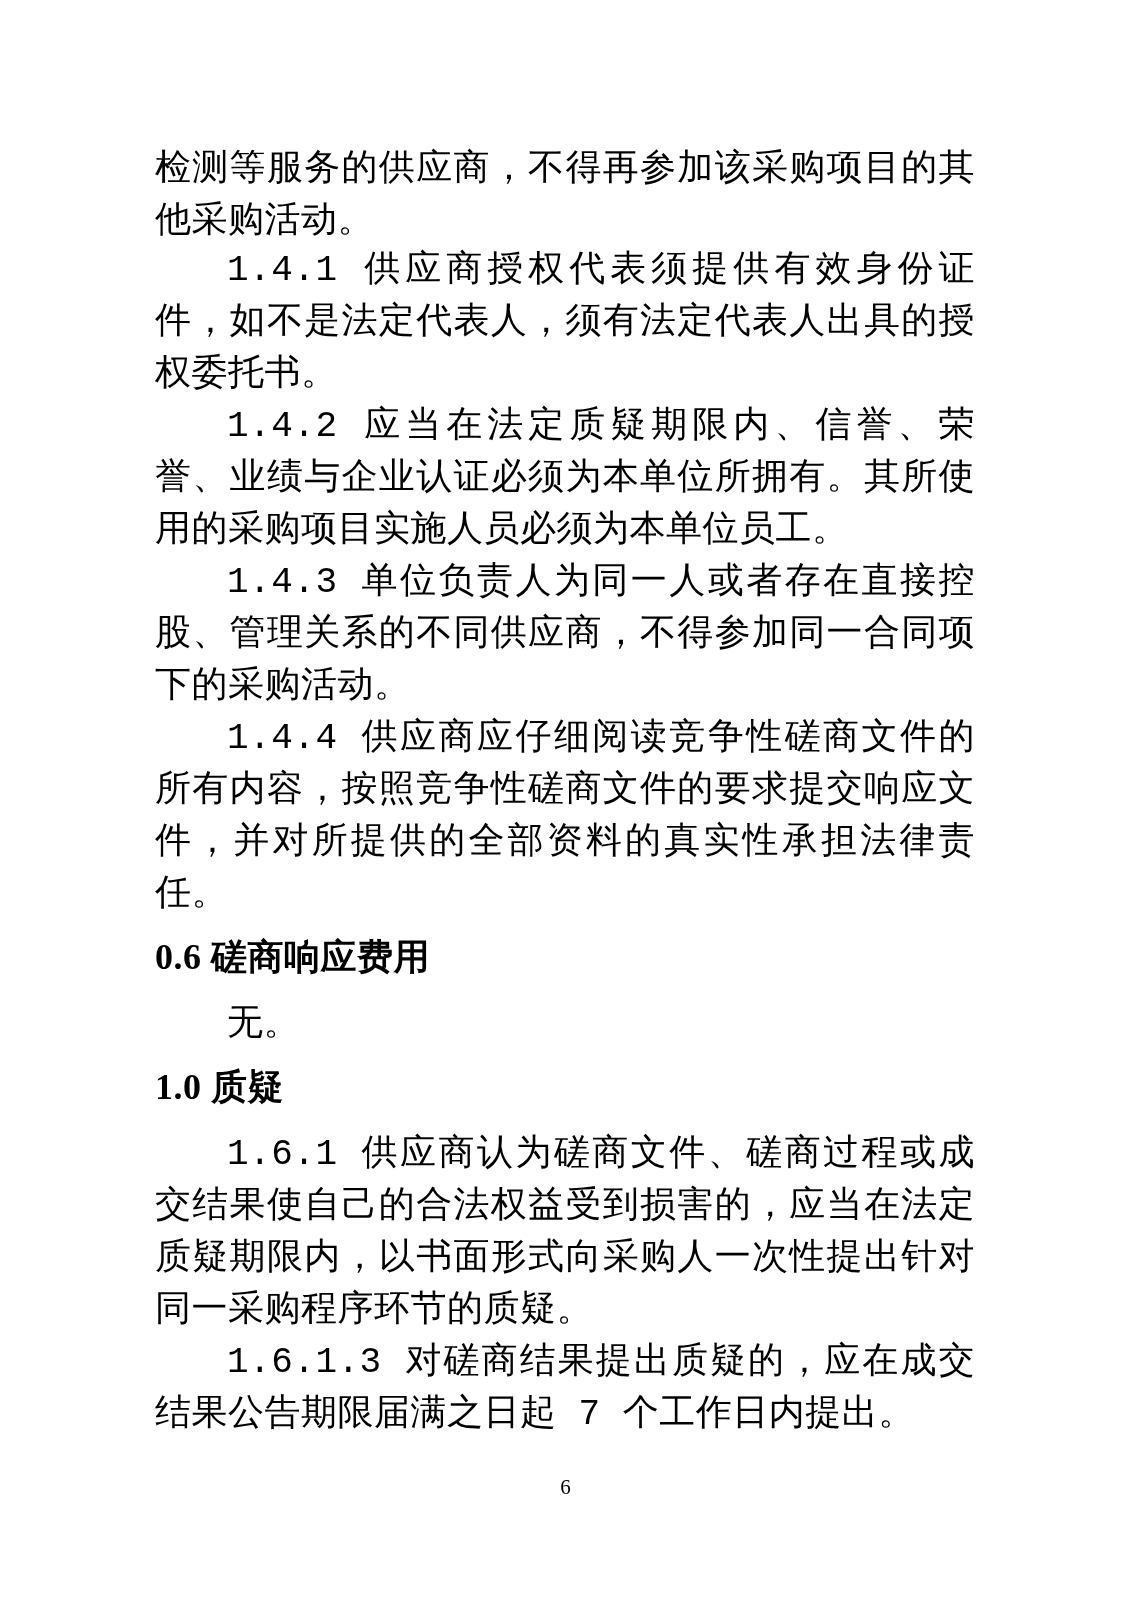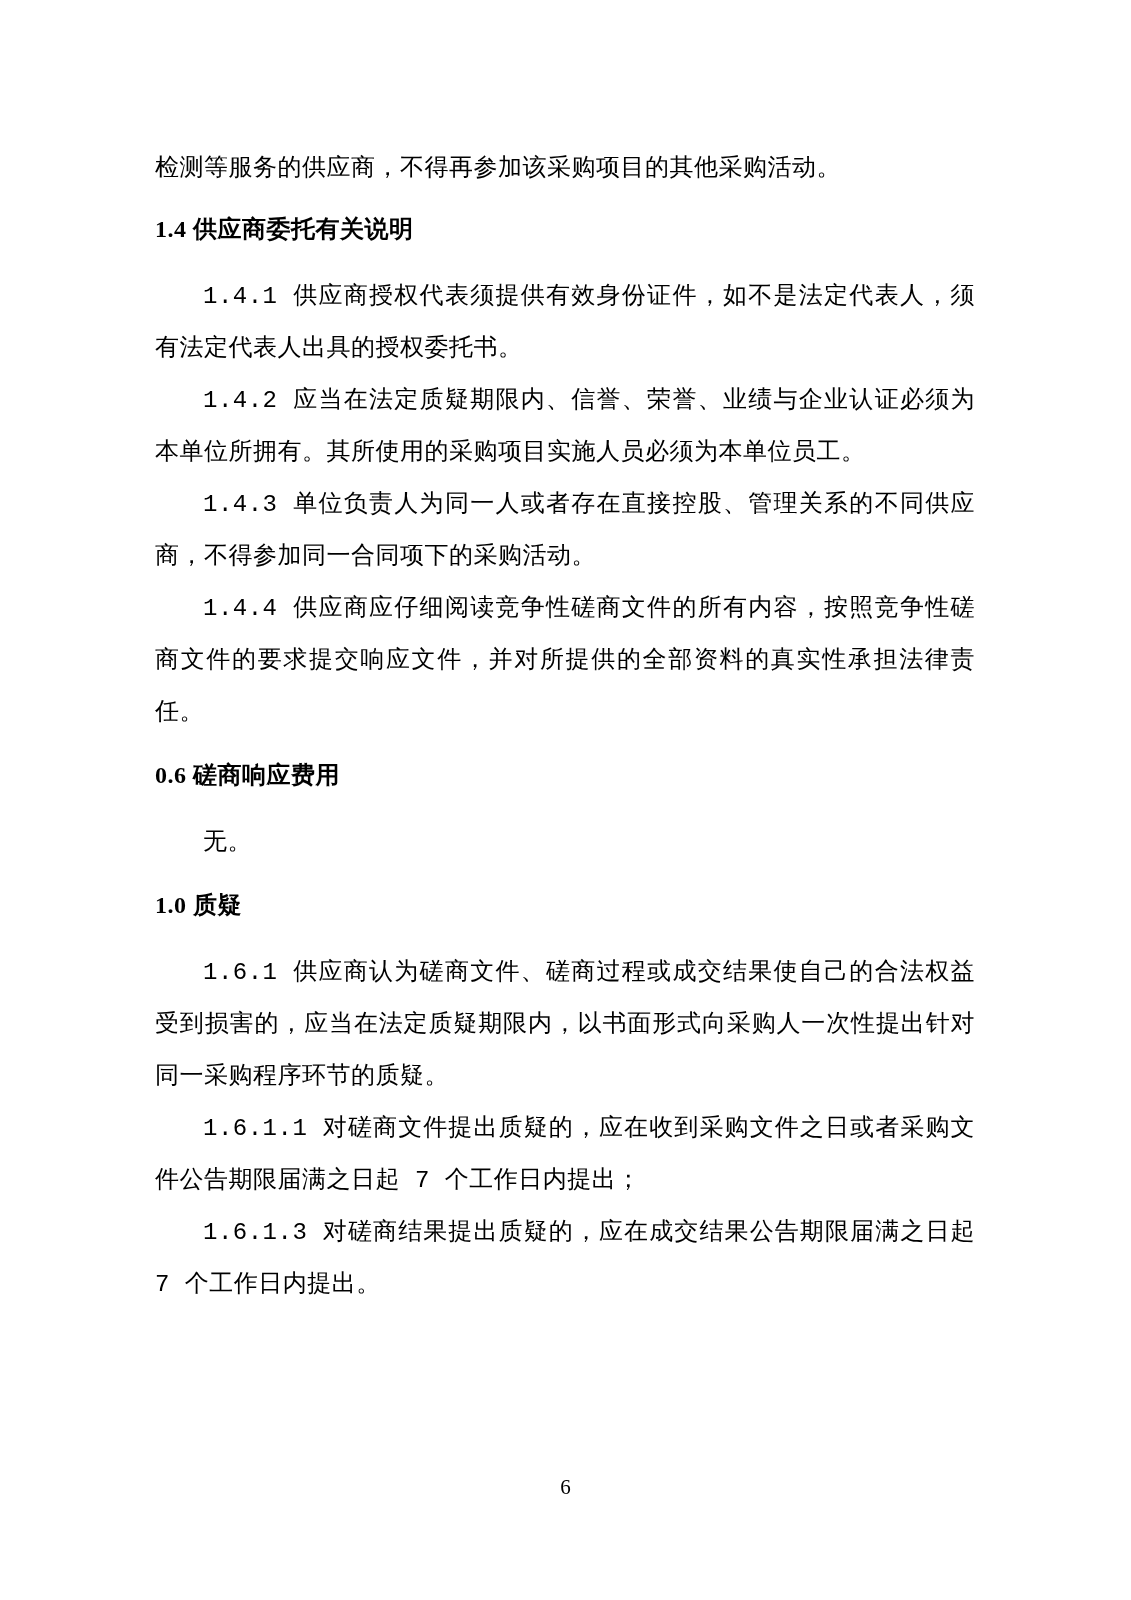--- a/index.html
+++ b/index.html
@@ -22,21 +22,21 @@
   }
   .doc {
     position: absolute;
     left: 155px;
     top: 141px;
     width: 820px;
   }
   .doc p {
     margin: 0;
     padding: 0;
-    font-size: 24px;
+    font-size: 36px;
     line-height: 52px;
     text-align: justify;
     letter-spacing: 0.5px;
   }
   .doc p.body.indent {
     text-indent: 2em;
     font-family: Liberation Mono, monospace;
   }
   .doc p.heading {
     font-weight: bold;
@@ -54,26 +54,24 @@
     line-height: 24px;
     color: #000000;
   }
 </style>
 </head>
 <body>
 
 <div class="page">
   <div class="doc">
       <p class="body">检测等服务的供应商，不得再参加该采购项目的其他采购活动。</p>
-      <p class="heading">1.4 供应商委托有关说明</p>
       <p class="body indent">1.4.1 供应商授权代表须提供有效身份证件，如不是法定代表人，须有法定代表人出具的授权委托书。</p>
       <p class="body indent">1.4.2 应当在法定质疑期限内、信誉、荣誉、业绩与企业认证必须为本单位所拥有。其所使用的采购项目实施人员必须为本单位员工。</p>
       <p class="body indent">1.4.3 单位负责人为同一人或者存在直接控股、管理关系的不同供应商，不得参加同一合同项下的采购活动。</p>
       <p class="body indent">1.4.4 供应商应仔细阅读竞争性磋商文件的所有内容，按照竞争性磋商文件的要求提交响应文件，并对所提供的全部资料的真实性承担法律责任。</p>
       <p class="heading">0.6 磋商响应费用</p>
       <p class="body indent">无。</p>
       <p class="heading">1.0 质疑</p>
       <p class="body indent">1.6.1 供应商认为磋商文件、磋商过程或成交结果使自己的合法权益受到损害的，应当在法定质疑期限内，以书面形式向采购人一次性提出针对同一采购程序环节的质疑。</p>
-      <p class="body indent">1.6.1.1 对磋商文件提出质疑的，应在收到采购文件之日或者采购文件公告期限届满之日起 7 个工作日内提出；</p>
       <p class="body indent">1.6.1.3 对磋商结果提出质疑的，应在成交结果公告期限届满之日起 7 个工作日内提出。</p>
     </div>
   <div class="page-number">6</div>
 </div>
 
 </body></html>

